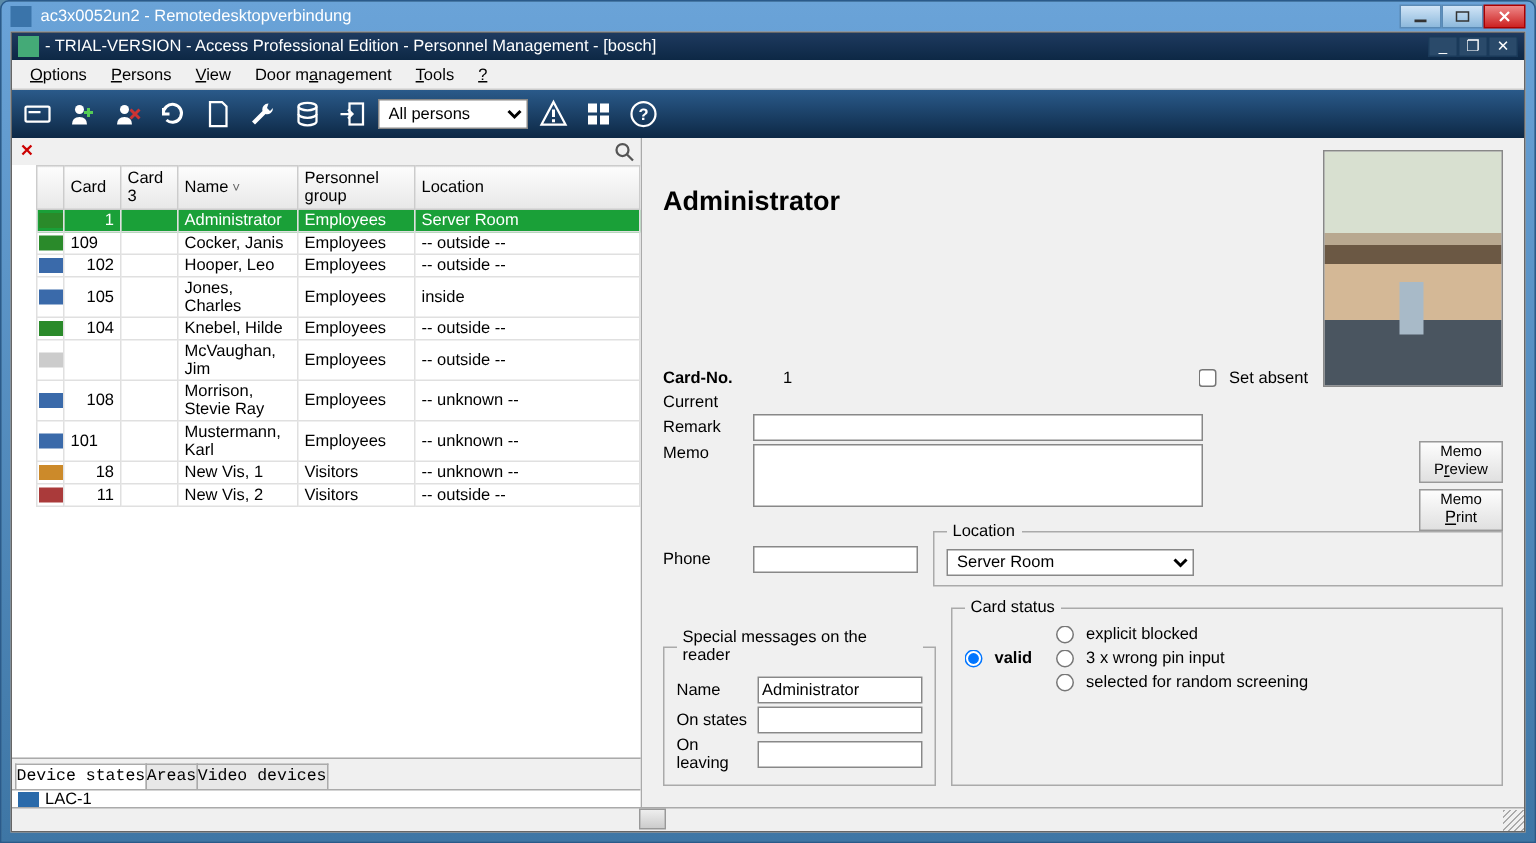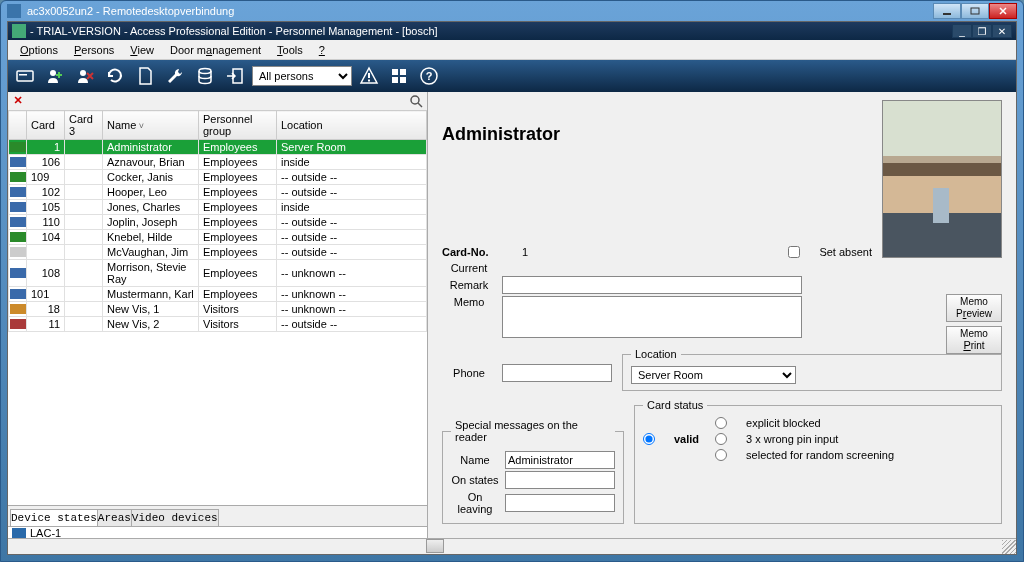--- a/index.html
+++ b/index.html
@@ -33,21 +33,21 @@
     .tool-btn svg { width: 20px; height: 20px; fill: #fff; }
     .tool-select { height: 20px; background: #fff; border: 1px solid #888; font-size: 11px; padding: 0 2px; width: 100px; }
     
     .main-area { flex: 1; display: flex; overflow: hidden; }
     
     .left-panel { width: 420px; display: flex; flex-direction: column; border-right: 1px solid #aaa; }
     .filter-row { height: 18px; background: #f0f0f0; display: flex; align-items: center; padding: 0 2px; }
     .filter-close { width: 16px; height: 14px; color: #c00; font-weight: bold; cursor: pointer; text-align: center; }
     .filter-search { margin-left: auto; width: 16px; height: 14px; cursor: pointer; }
     
-    .table-container { flex: 1; overflow: auto; background: #fff; }
+    .table-container { flex: 1; overflow: auto; background: #fff; padding-left: 16px; }
     table { width: 100%; border-collapse: collapse; }
     th { background: linear-gradient(to bottom, #fdfdfd, #e8e8e8); border: 1px solid #ccc; padding: 2px 4px; text-align: left; font-weight: normal; font-size: 11px; height: 18px; }
     th.sortable::after { content: " ˅"; font-size: 9px; color: #666; }
     td { border: 1px solid #e0e0e0; padding: 1px 4px; height: 12px; font-size: 11px; }
     tr.selected td { background: #1aa038; color: #fff; }
     .status-cell { width: 18px; padding: 0; }
     .status-icon { display: block; width: 16px; height: 10px; margin: auto; }
     .si-green { background: #2a8a2a; }
     .si-blue { background: #3a6aaa; }
     .si-red { background: #aa3a3a; }
@@ -61,30 +61,30 @@
     .tab-content { height: 12px; background: #fff; padding: 1px 4px; border-top: 1px solid #aaa; font-size: 11px; display: flex; align-items: center; }
     .tab-content .device-icon { width: 14px; height: 10px; background: #2a6aaa; margin-right: 4px; }
     
     .right-panel { flex: 1; background: #f0f0f0; padding: 8px 14px; overflow: auto; position: relative; }
     .detail-header { display: flex; }
     .detail-title { font-size: 18px; font-weight: bold; color: #000; padding-top: 24px; flex: 1; }
     .photo { width: 120px; height: 158px; border: 1px solid #888; background: linear-gradient(to bottom, #d8e0d0 0%, #d8e0d0 35%, #b8a890 35%, #b8a890 40%, #6b5844 40%, #6b5844 48%, #d4b896 48%, #d4b896 72%, #4a5560 72%); position: relative; }
     .photo::after { content: ""; position: absolute; top: 56%; left: 42%; width: 16px; height: 35px; background: #a8bac8; }
     
     .field-row { display: flex; align-items: center; margin: 2px 0; }
-    .field-label { width: 60px; text-align: center; padding-right: 6px; font-size: 11px; }
+    .field-label { width: 60px; text-align: left; padding-right: 6px; font-size: 11px; }
     .field-value { font-size: 11px; }
     .field-value.bold { font-weight: bold; }
     .text-input { border: 1px solid #888; background: #fff; height: 18px; padding: 0 2px; font-size: 11px; }
     .textarea-input { border: 1px solid #888; background: #fff; font-size: 11px; resize: none; }
     
     fieldset { border: 1px solid #aaa; padding: 6px 8px; margin: 4px 0; }
     legend { font-size: 11px; padding: 0 4px; }
     
-    .checkbox-row { display: flex; align-items: center; gap: 19px; }
+    .checkbox-row { display: flex; align-items: center; gap: 8px; }
     .small-checkbox { width: 12px; height: 12px; }
     
     .memo-btns { position: absolute; top: 202px; right: 14px; display: flex; flex-direction: column; gap: 4px; }
     .memo-btn { width: 56px; height: 28px; border: 1px solid #999; background: linear-gradient(to bottom, #fdfdfd, #e0e0e0); font-size: 10px; cursor: pointer; line-height: 1.1; text-align: center; }
     
     .statusbar { height: 16px; background: #f0f0f0; border-top: 1px solid #aaa; position: relative; }
     .scroll-handle { position: absolute; left: 418px; bottom: 1px; width: 18px; height: 14px; background: linear-gradient(to bottom, #eee, #ccc); border: 1px solid #999; }
     .resize-grip { position: absolute; right: 0; bottom: 0; width: 14px; height: 14px; background: repeating-linear-gradient(135deg, #aaa 0, #aaa 1px, transparent 1px, transparent 3px); }
   </style>
 </head>
@@ -238,67 +238,47 @@
                     <span class="status-icon si-green"></span>
                   </td>
                   <td style="text-align: right;">1</td>
                   <td style="text-align: right;"></td>
                   <td>Administrator</td>
                   <td>Employees</td>
                   <td>Server Room</td>
                 </tr>
                 <tr>
                   <td class="status-cell">
+                    <span class="status-icon si-green"></span>
+                  </td>
+                  <td style="text-align: left;">109</td>
+                  <td style="text-align: right;"></td>
+                  <td>Cocker, Janis</td>
+                  <td>Employees</td>
+                  <td>-- outside --</td>
+                </tr>
+                <tr>
+                  <td class="status-cell">
                     <span class="status-icon si-blue"></span>
                   </td>
-                  <td style="text-align: right;">106</td>
-                  <td style="text-align: right;"></td>
-                  <td>Aznavour, Brian</td>
+                  <td style="text-align: right;">102</td>
+                  <td style="text-align: right;"></td>
+                  <td>Hooper, Leo</td>
+                  <td>Employees</td>
+                  <td>-- outside --</td>
+                </tr>
+                <tr>
+                  <td class="status-cell">
+                    <span class="status-icon si-blue"></span>
+                  </td>
+                  <td style="text-align: right;">105</td>
+                  <td style="text-align: right;"></td>
+                  <td>Jones, Charles</td>
                   <td>Employees</td>
                   <td>inside</td>
-                </tr>
-                <tr>
-                  <td class="status-cell">
-                    <span class="status-icon si-green"></span>
-                  </td>
-                  <td style="text-align: left;">109</td>
-                  <td style="text-align: right;"></td>
-                  <td>Cocker, Janis</td>
-                  <td>Employees</td>
-                  <td>-- outside --</td>
-                </tr>
-                <tr>
-                  <td class="status-cell">
-                    <span class="status-icon si-blue"></span>
-                  </td>
-                  <td style="text-align: right;">102</td>
-                  <td style="text-align: right;"></td>
-                  <td>Hooper, Leo</td>
-                  <td>Employees</td>
-                  <td>-- outside --</td>
-                </tr>
-                <tr>
-                  <td class="status-cell">
-                    <span class="status-icon si-blue"></span>
-                  </td>
-                  <td style="text-align: right;">105</td>
-                  <td style="text-align: right;"></td>
-                  <td>Jones, Charles</td>
-                  <td>Employees</td>
-                  <td>inside</td>
-                </tr>
-                <tr>
-                  <td class="status-cell">
-                    <span class="status-icon si-blue"></span>
-                  </td>
-                  <td style="text-align: right;">110</td>
-                  <td style="text-align: right;"></td>
-                  <td>Joplin, Joseph</td>
-                  <td>Employees</td>
-                  <td>-- outside --</td>
                 </tr>
                 <tr>
                   <td class="status-cell">
                     <span class="status-icon si-green"></span>
                   </td>
                   <td style="text-align: right;">104</td>
                   <td style="text-align: right;"></td>
                   <td>Knebel, Hilde</td>
                   <td>Employees</td>
                   <td>-- outside --</td>

